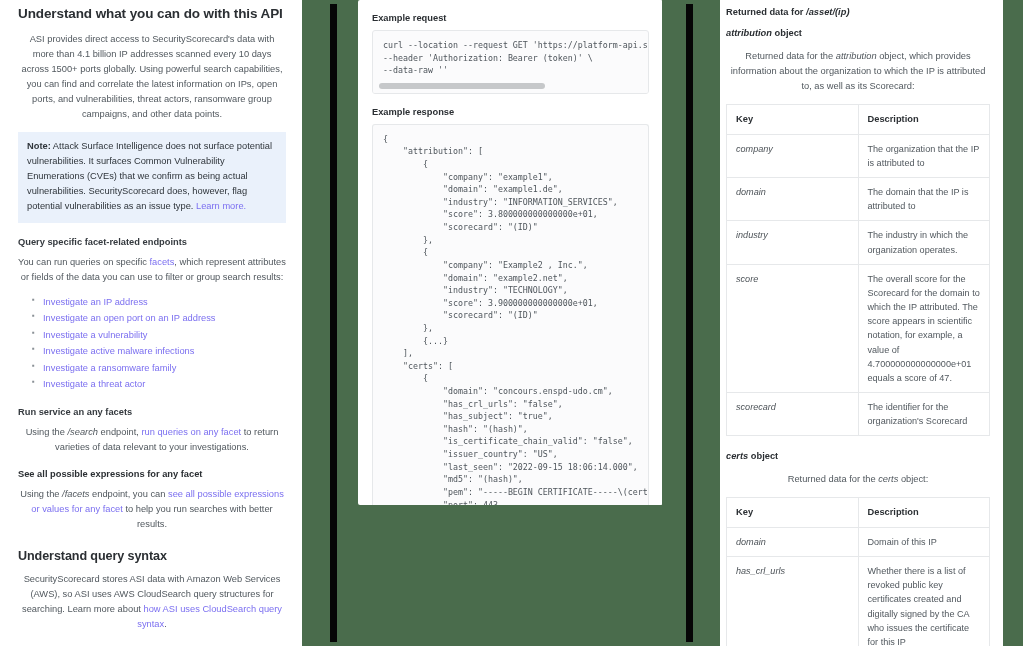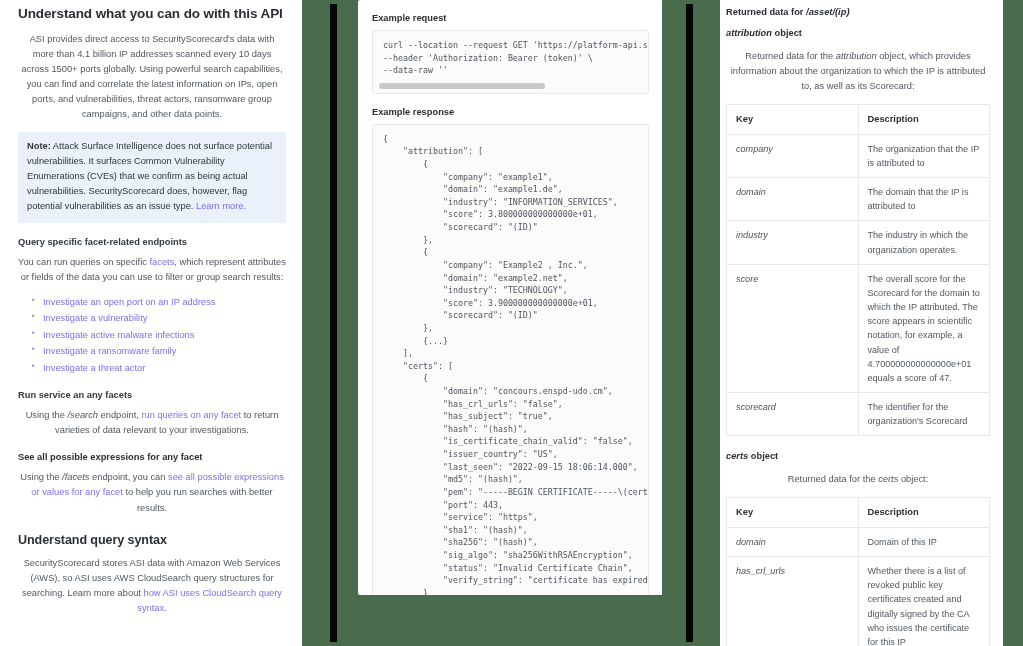--- a/index.html
+++ b/index.html
@@ -40,21 +40,21 @@
   .sb-thumb {
     position: absolute; width: 7px; background: #060606; border-radius: 0;
   }
   .sb1 { left: 330px; }
   .sb2 { left: 686px; }
 
   
   .col-mid {
     position: absolute;
     left: 358px; top: 0;
-    width: 305px; height: 595px;
+    width: 305px; height: 505px;
     background: #ffffff;
     overflow: hidden;
     padding: 0 14px;
     border-radius: 2px;
   }
 
   
   .col-right {
     position: absolute;
     left: 720px; top: 0;
@@ -185,20 +185,21 @@
       <b>Note:</b>
       <span>Attack Surface Intelligence does not surface potential vulnerabilities. It surfaces Common Vulnerability Enumerations (CVEs) that we confirm as being actual vulnerabilities. SecurityScorecard does, however, flag potential vulnerabilities as an issue type.</span>
       <a href="#" class="lnk">Learn more.</a>
     </div>
 
     <h3 class="doc-h3-plain">Query specific facet-related endpoints</h3>
 
     <p class="doc-p tight"><span>You can run queries on specific </span><a href="#" class="lnk">facets</a><span>, which represent attributes or fields of the data you can use to filter or group search results:</span></p>
 
     <ul class="doc-ul">
+      <li><a href="#" class="lnk">Investigate an IP address</a></li>
       <li><a href="#" class="lnk">Investigate an open port on an IP address</a></li>
       <li><a href="#" class="lnk">Investigate a vulnerability</a></li>
       <li><a href="#" class="lnk">Investigate active malware infections</a></li>
       <li><a href="#" class="lnk">Investigate a ransomware family</a></li>
       <li><a href="#" class="lnk">Investigate a threat actor</a></li>
     </ul>
 
     <h3 class="doc-h3-plain">Run service an any facets</h3>
 
     <p class="doc-p"><span>Using the </span><em class="it">/search</em><span> endpoint, </span><a href="#" class="lnk">run queries on any facet</a><span> to return varieties of data relevant to your investigations.</span></p>

